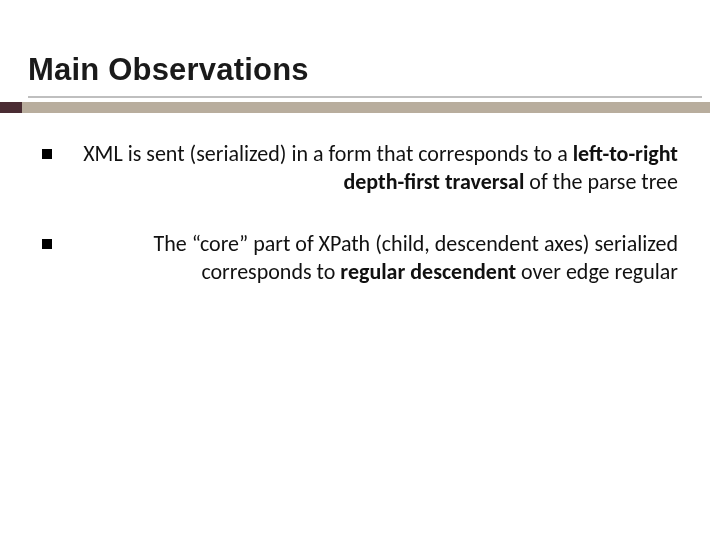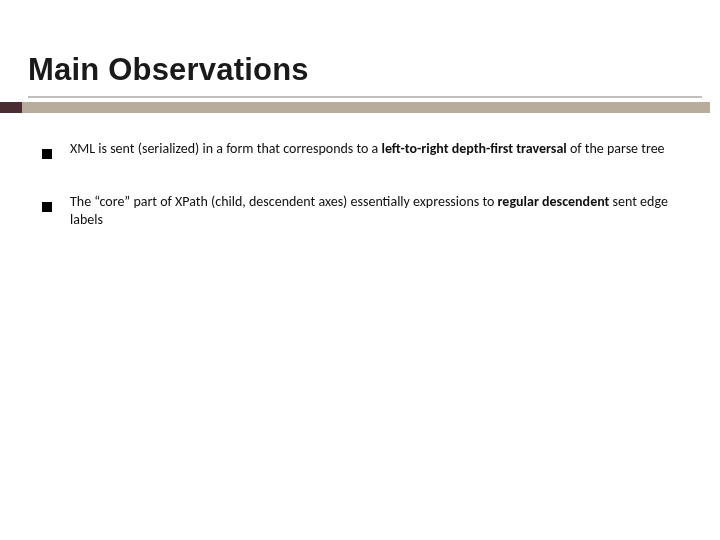--- a/index.html
+++ b/index.html
@@ -1,15 +1,15 @@
 <!DOCTYPE html>
 <html><head>
 <meta charset="utf-8">
 <style>
-  * { margin: 0; padding: 0; box-sizing: border-box; }
+  * { margin: 0; padding: 0; box-sizing: border-box; text-align: right; }
   body {
     width: 720px;
     height: 540px;
     background: #ffffff;
     font-family: Calibri, "Segoe UI", Arial, sans-serif;
     position: relative;
     overflow: hidden;
   }
   .title-area {
     position: absolute;
@@ -61,21 +61,21 @@
   .bullet-marker {
     flex: 0 0 auto;
     width: 10px;
     height: 10px;
     background: #000000;
     margin-top: 9px;
     margin-right: 18px;
   }
   .bullet-text {
     flex: 1 1 auto;
-    font-size: 14px;
+    font-size: 22px;
     line-height: 1.28;
     color: #111111;
   }
   .b { font-weight: 700; }
 </style>
 </head>
 <body>
 
 <div class="title-area">
   <h1 class="title">Main Observations</h1>
@@ -90,17 +90,17 @@
   <div class="bullet-item">
     <div class="bullet-marker"></div>
     <div class="bullet-text">
       <span>XML is sent (serialized) in a form that corresponds to a </span><span class="b">left-to-right depth-first traversal</span><span> of the parse tree</span>
     </div>
   </div>
 
   <div class="bullet-item">
     <div class="bullet-marker"></div>
     <div class="bullet-text">
-      <span>The “core” part of XPath (child, descendent axes) essentially expressions to </span><span class="b">regular descendent</span><span> sent edge labels</span>
+      <span>The “core” part of XPath (child, descendent axes) serialized corresponds to </span><span class="b">regular descendent</span><span> over edge regular</span>
     </div>
   </div>
 
 </div>
 
 </body></html>

